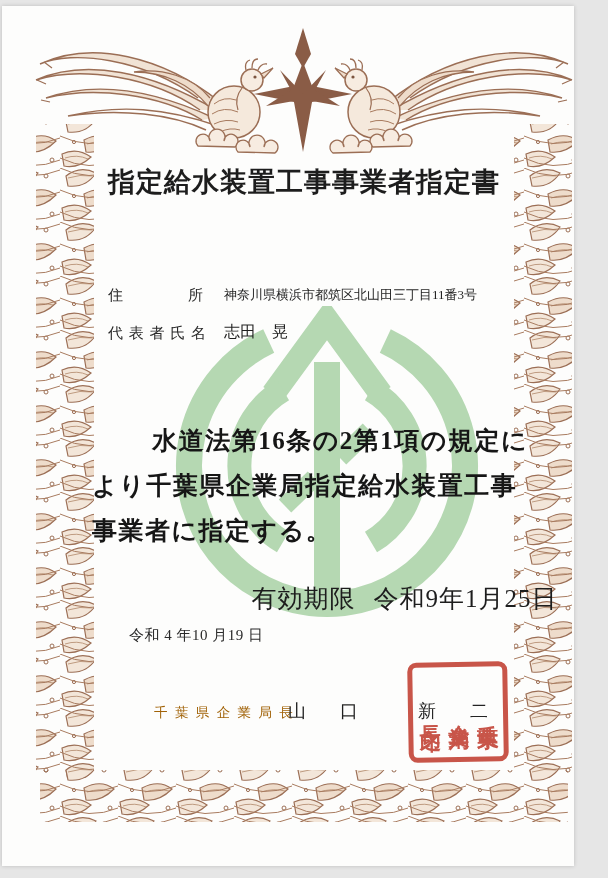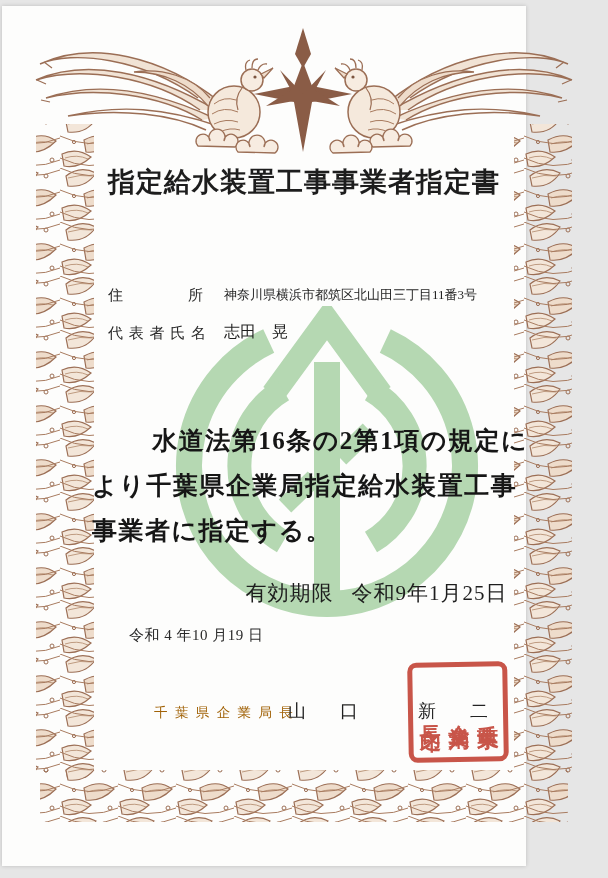--- a/index.html
+++ b/index.html
@@ -2,21 +2,21 @@
 <html lang="ja"><head>
 <meta charset="utf-8">
 <style>
   html,body{margin:0;padding:0;}
   body{
     background:#e6e6e6;
     font-family:"Liberation Serif", serif;
     width:608px;height:878px;position:relative;overflow:hidden;
   }
   .page{
-    position:absolute;left:2px;top:6px;width:524px;height:860px;
+    position:absolute;left:2px;top:6px;width:572px;height:860px;
     background:#fdfdfc;box-shadow:0 0 4px rgba(0,0,0,.18);
   }
   .layer{position:absolute;left:0;top:0;}
   .content{position:absolute;left:0;top:0;width:604px;height:860px;z-index:3;color:#222;}
 
   .title{
     position:absolute;left:0;top:158px;width:604px;text-align:center;
     font-family:"Liberation Sans", sans-serif;font-weight:700;
     font-size:27px;letter-spacing:1px;color:#1d1d1d;margin:0;
   }
@@ -42,21 +42,21 @@
 
   .body-text{
     position:absolute;left:90px;top:412px;width:436px;
     font-size:25px;font-weight:700;letter-spacing:1.5px;line-height:45px;
     color:#161616;margin:0;
   }
   .body-text .line{display:block;white-space:pre;}
   .body-text .indent{text-indent:1em;text-align:right;}
 
   .validity{
-    position:absolute;left:206px;top:548px;font-size:21px;letter-spacing:1px;color:#1d1d1d;white-space:pre;
+    position:absolute;left:206px;top:548px;font-size:25px;letter-spacing:1px;color:#1d1d1d;white-space:pre;
   }
   .validity .vdate{margin-left:18px;}
 
   .issue-date{
     position:absolute;left:127px;top:620px;font-size:15px;color:#2a2a2a;white-space:pre;letter-spacing:.5px;
   }
 
   .issuer{position:absolute;left:0;top:690px;width:604px;height:80px;}
   .issuer-title{position:absolute;left:152px;top:8px;font-size:13.5px;letter-spacing:2px;color:#a16207;white-space:pre;}
   .issuer-name{position:absolute;left:286px;top:3px;font-size:18px;letter-spacing:8px;color:#1f1f1f;white-space:pre;}

